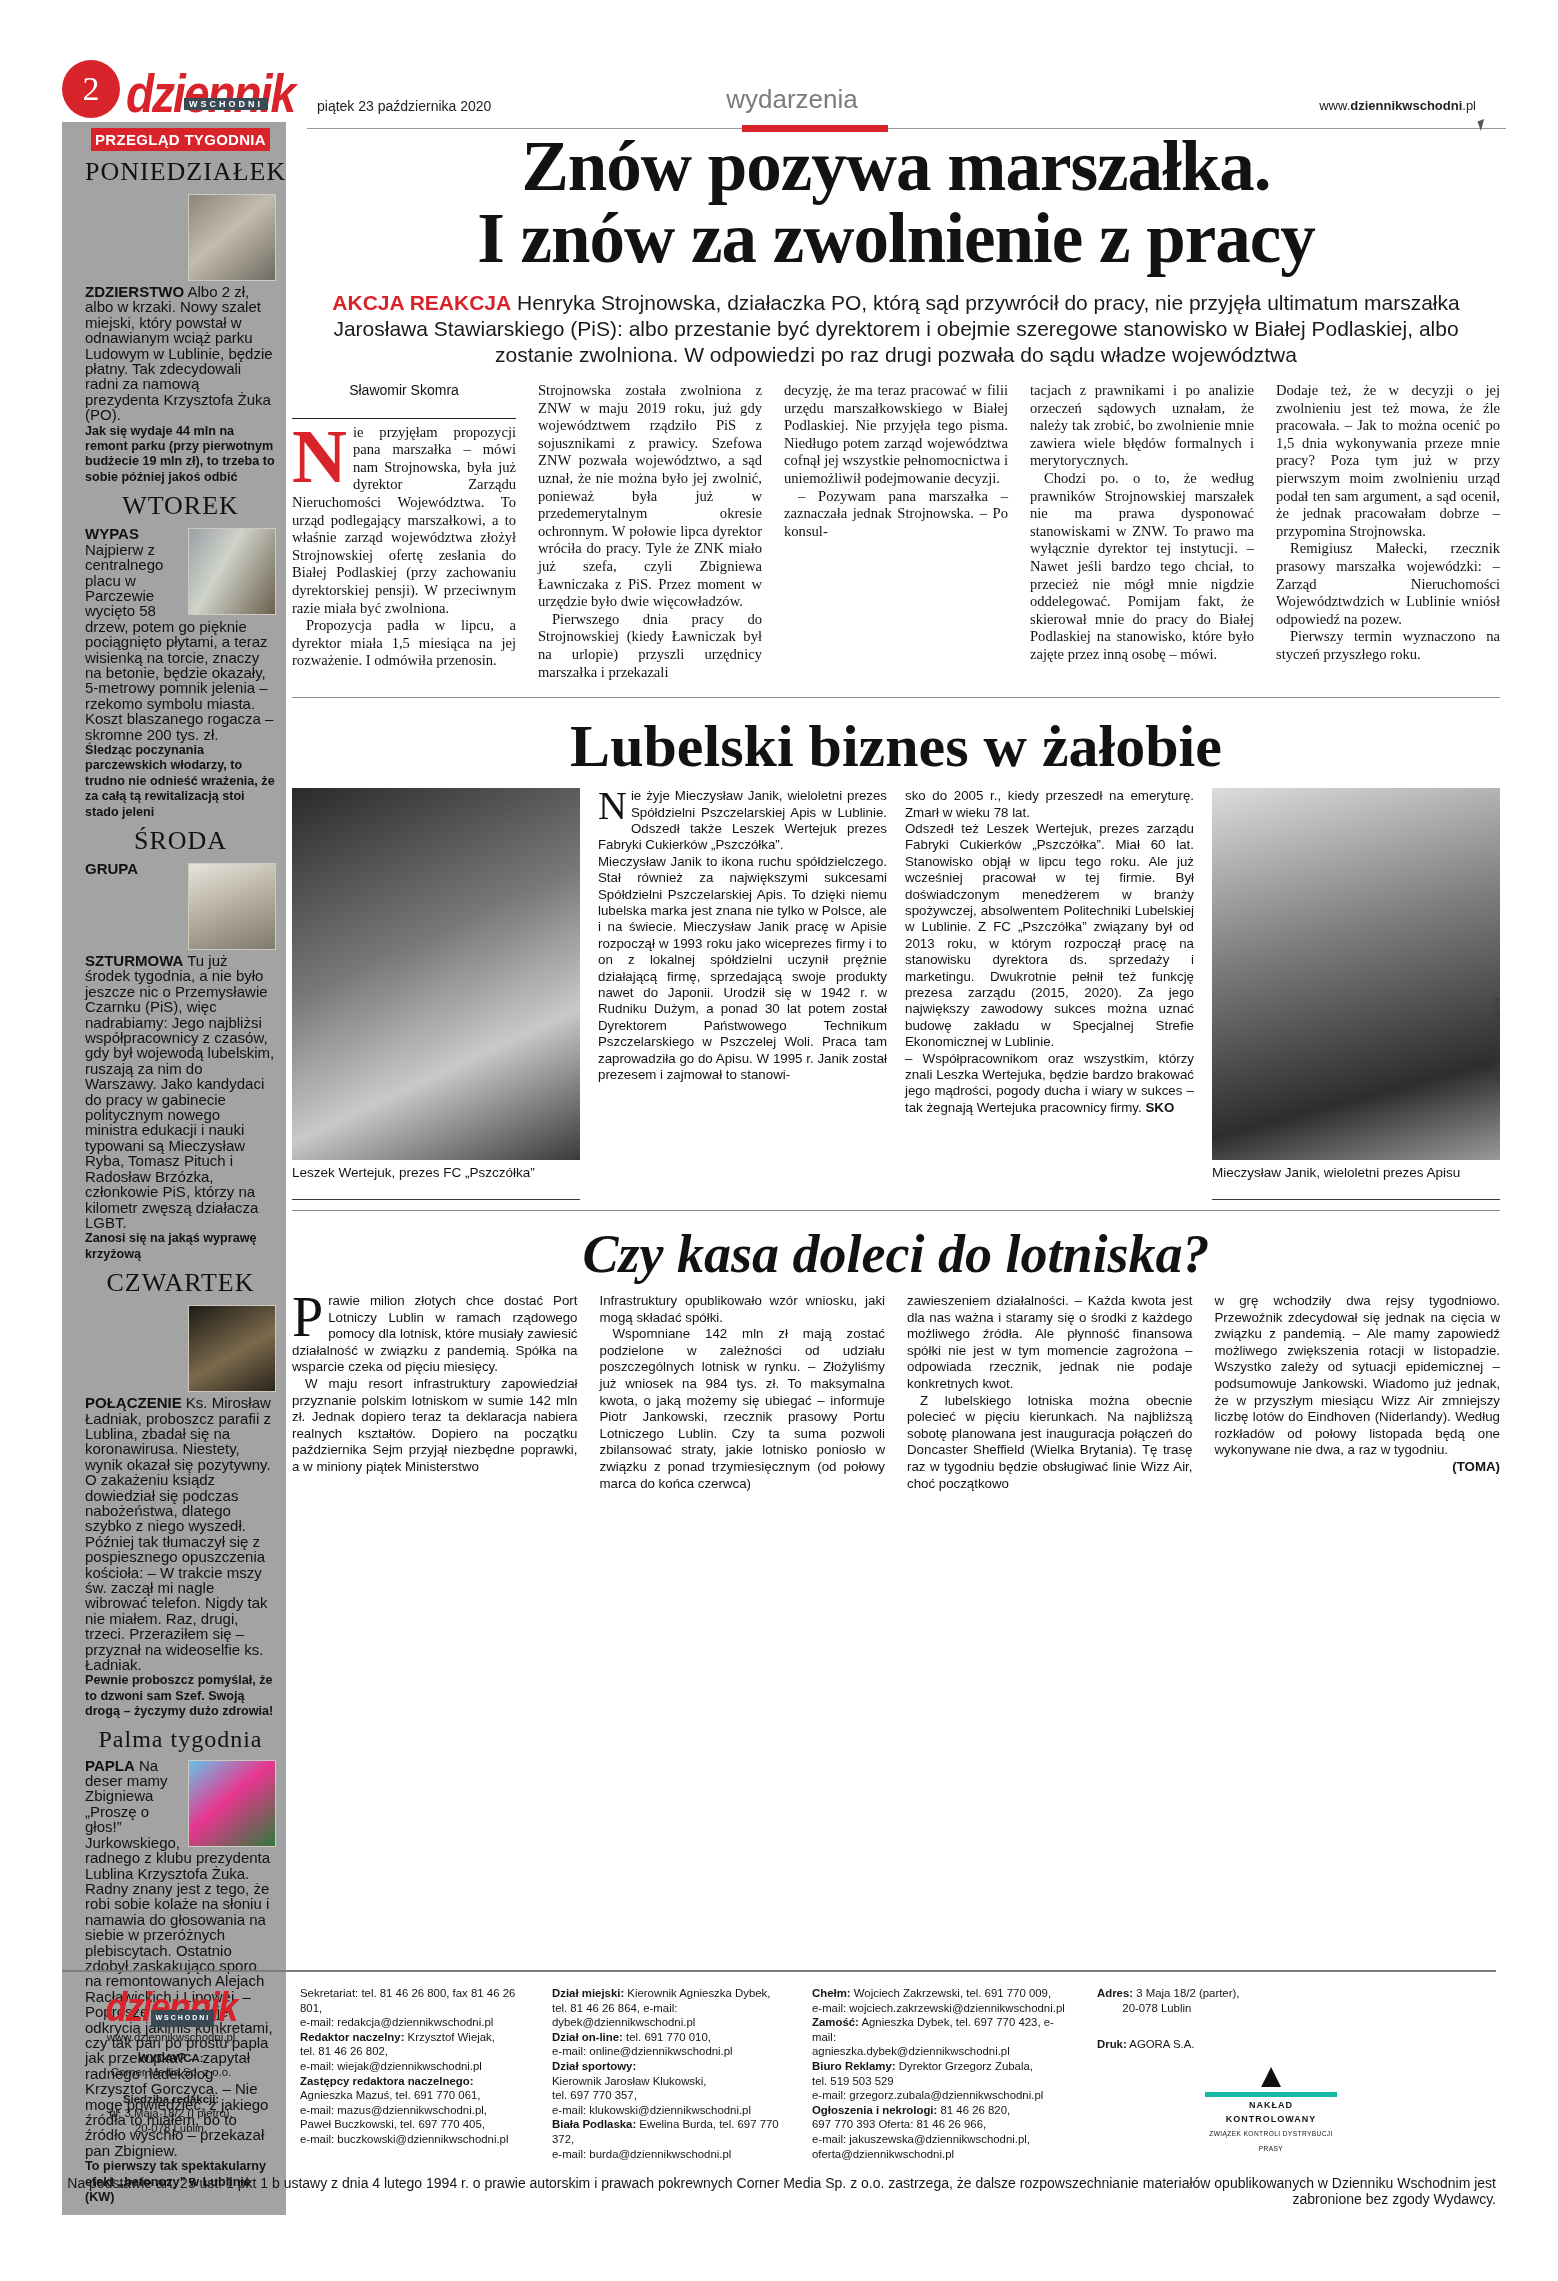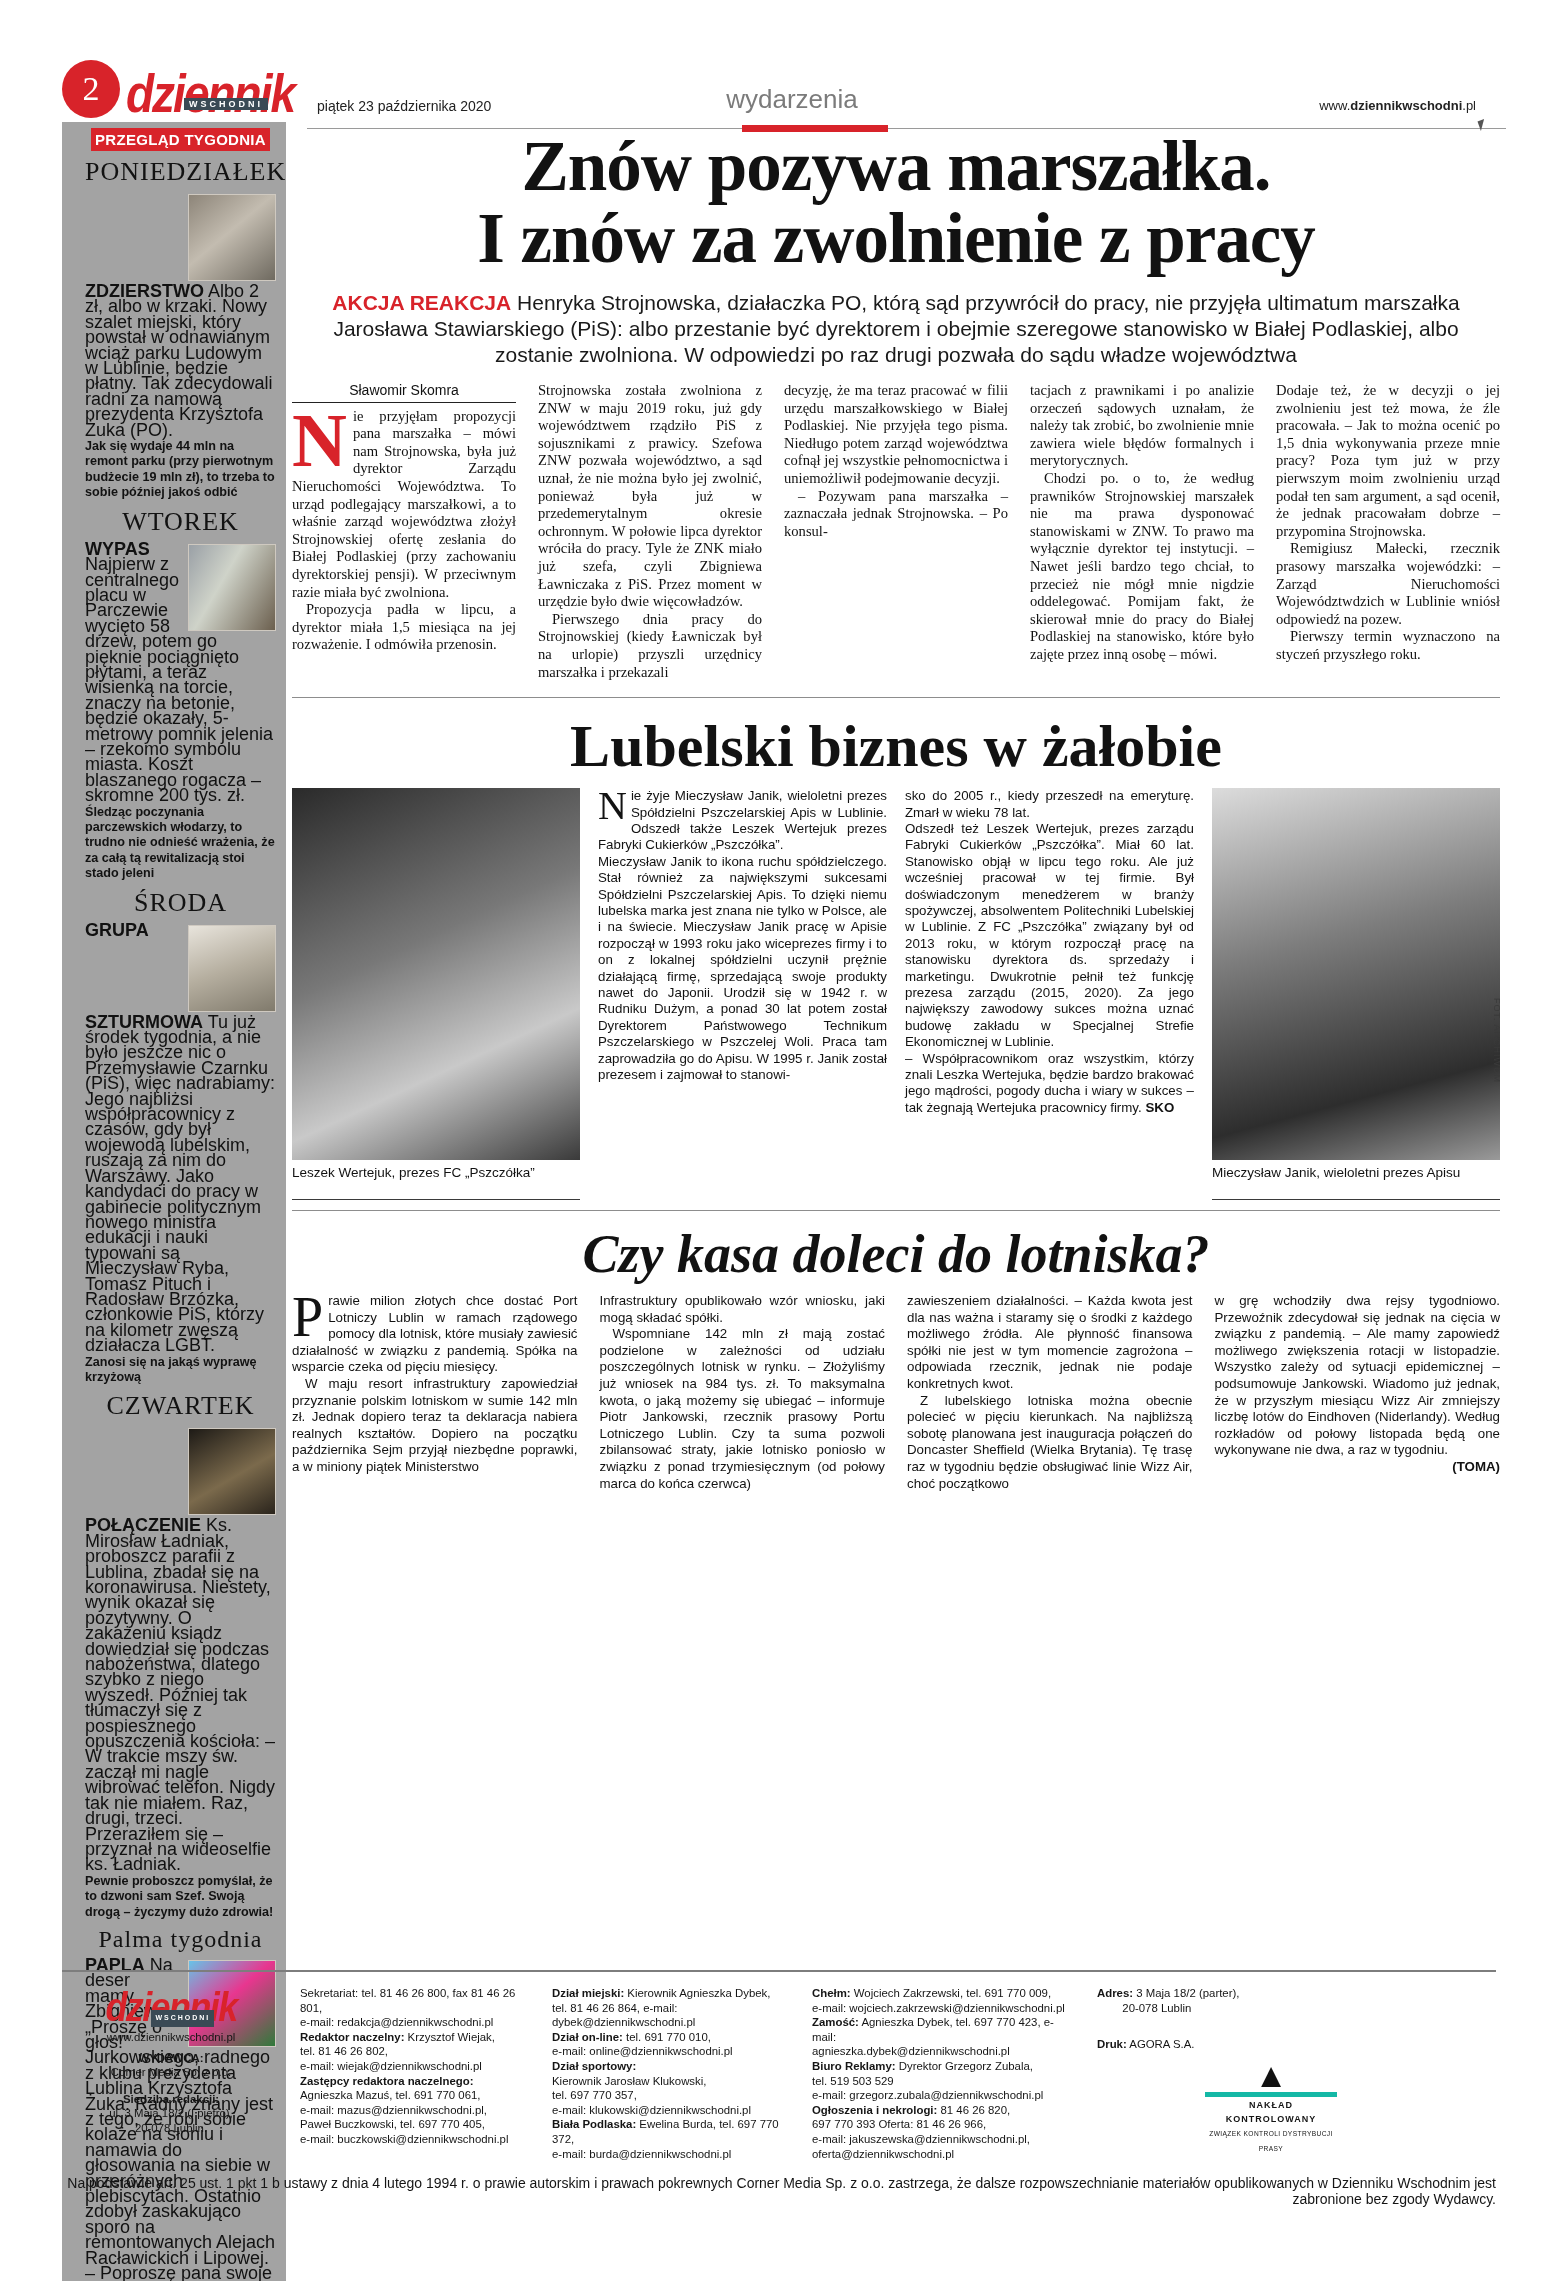--- a/index.html
+++ b/index.html
@@ -26,21 +26,21 @@
   .cursor{position:absolute;right:20px;top:58px;width:0;height:0;border-left:7px solid #555;
           border-bottom:10px solid transparent;transform:rotate(-20deg);}
 
   
   .sidebar{position:absolute;left:62px;top:122px;width:224px;background:#a3a3a3;padding:6px 10px 10px 23px;box-sizing:border-box;}
   .przeglad{background:#d8232a;color:#fff;font-weight:bold;font-size:15px;text-align:center;
             padding:3px 0 3px 0;letter-spacing:.3px;margin:0 6px 3px 6px;}
   .day-head{font-family:"Liberation Serif",serif;font-size:26px;text-align:center;letter-spacing:1px;
             margin:6px 0 5px 0;font-weight:normal;}
   .day-head.small{font-size:24px;}
-  .sb-item{font-size:18px;line-height:15.4px;color:#111;}
+  .sb-item{font-size:15px;line-height:15.4px;color:#111;}
   .sb-item .lead{font-weight:bold;}
   .sb-photo{float:right;width:86px;height:85px;margin:2px 0 3px 7px;background:#b9b2a8;
             border:1px solid #cfc9c0;background-image:linear-gradient(140deg,#8d8579 0%,#c3bcb0 45%,#6f6a60 100%);}
   .sb-photo.p2{background-image:linear-gradient(120deg,#9aa0a6 0%,#cfd3c9 40%,#6b5f4e 100%);}
   .sb-photo.p3{background-image:linear-gradient(160deg,#e8e4dc 0%,#b5ae9f 50%,#807a6c 100%);}
   .sb-photo.p4{background-image:linear-gradient(150deg,#1d1a16 0%,#7b6a4c 55%,#2a241c 100%);}
   .sb-photo.p5{background-image:linear-gradient(140deg,#67c3e8 0%,#e8368f 45%,#2f7a3a 100%);}
   .sb-bold{font-weight:bold;font-size:12.6px;line-height:15.4px;display:block;margin-top:1px;}
   .clearer{clear:both;}
 
@@ -53,21 +53,21 @@
 
   .rule-thin{height:1px;background:#8d8d8d;margin:12px 0 0 0;}
 
   
   .cols{display:flex;gap:22px;margin-top:14px;}
   .col{flex:1;font-family:"Liberation Serif",serif;font-size:14.6px;line-height:17.6px;
        text-align:justify;color:#111;}
   .col p{margin:0;text-indent:14px;}
   .col p.first{text-indent:0;}
   .byline{font-family:"Liberation Sans",sans-serif;font-size:14px;text-align:center;
-          border-bottom:1px solid #222;padding-bottom:2px;margin-bottom:5px;}
+          border-bottom:1px solid #222;padding-bottom:18px;margin-bottom:5px;}
   .dropcap{float:left;font-family:"Liberation Serif",serif;font-weight:bold;color:#d8232a;
            font-size:76px;line-height:60px;margin:2px 6px 0 0;}
 
   
   .art2{margin-top:16px;}
   .head2{font-family:"Liberation Serif",serif;font-weight:bold;text-align:center;font-size:60px;
          line-height:64px;margin:10px 0 10px 0;}
   .a2grid{display:flex;gap:18px;margin-top:8px;}
   .a2photo{width:288px;}
   .photobox{width:100%;height:372px;background:#8a8a8a;

